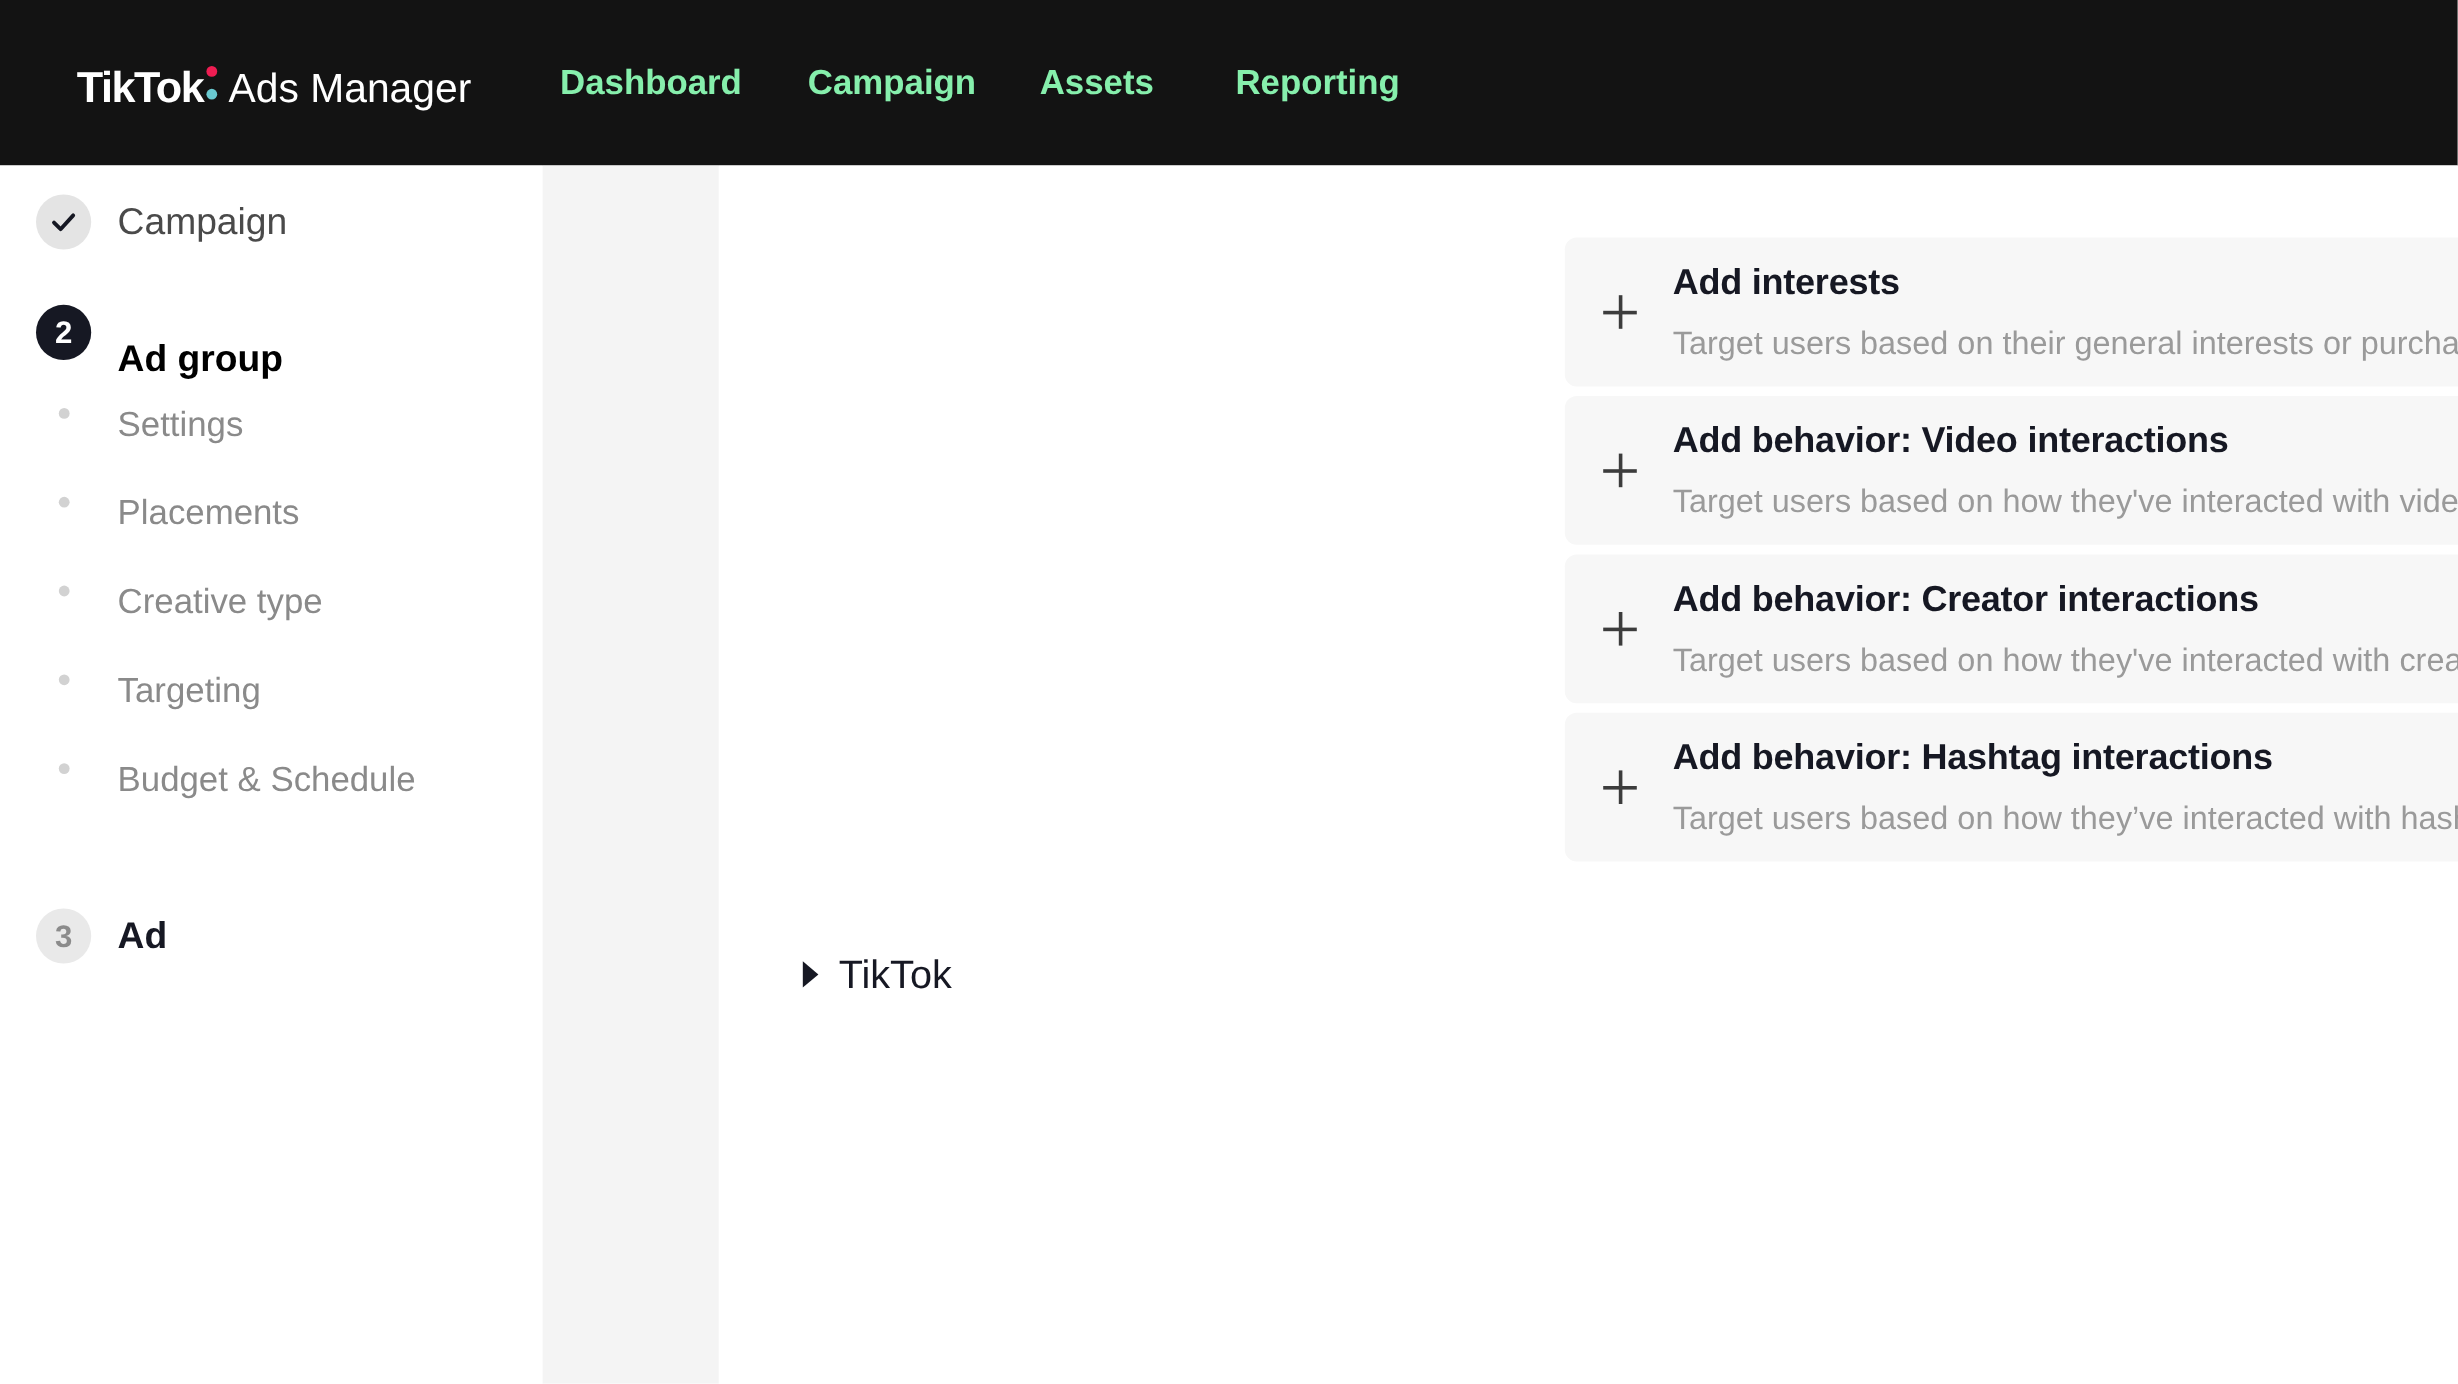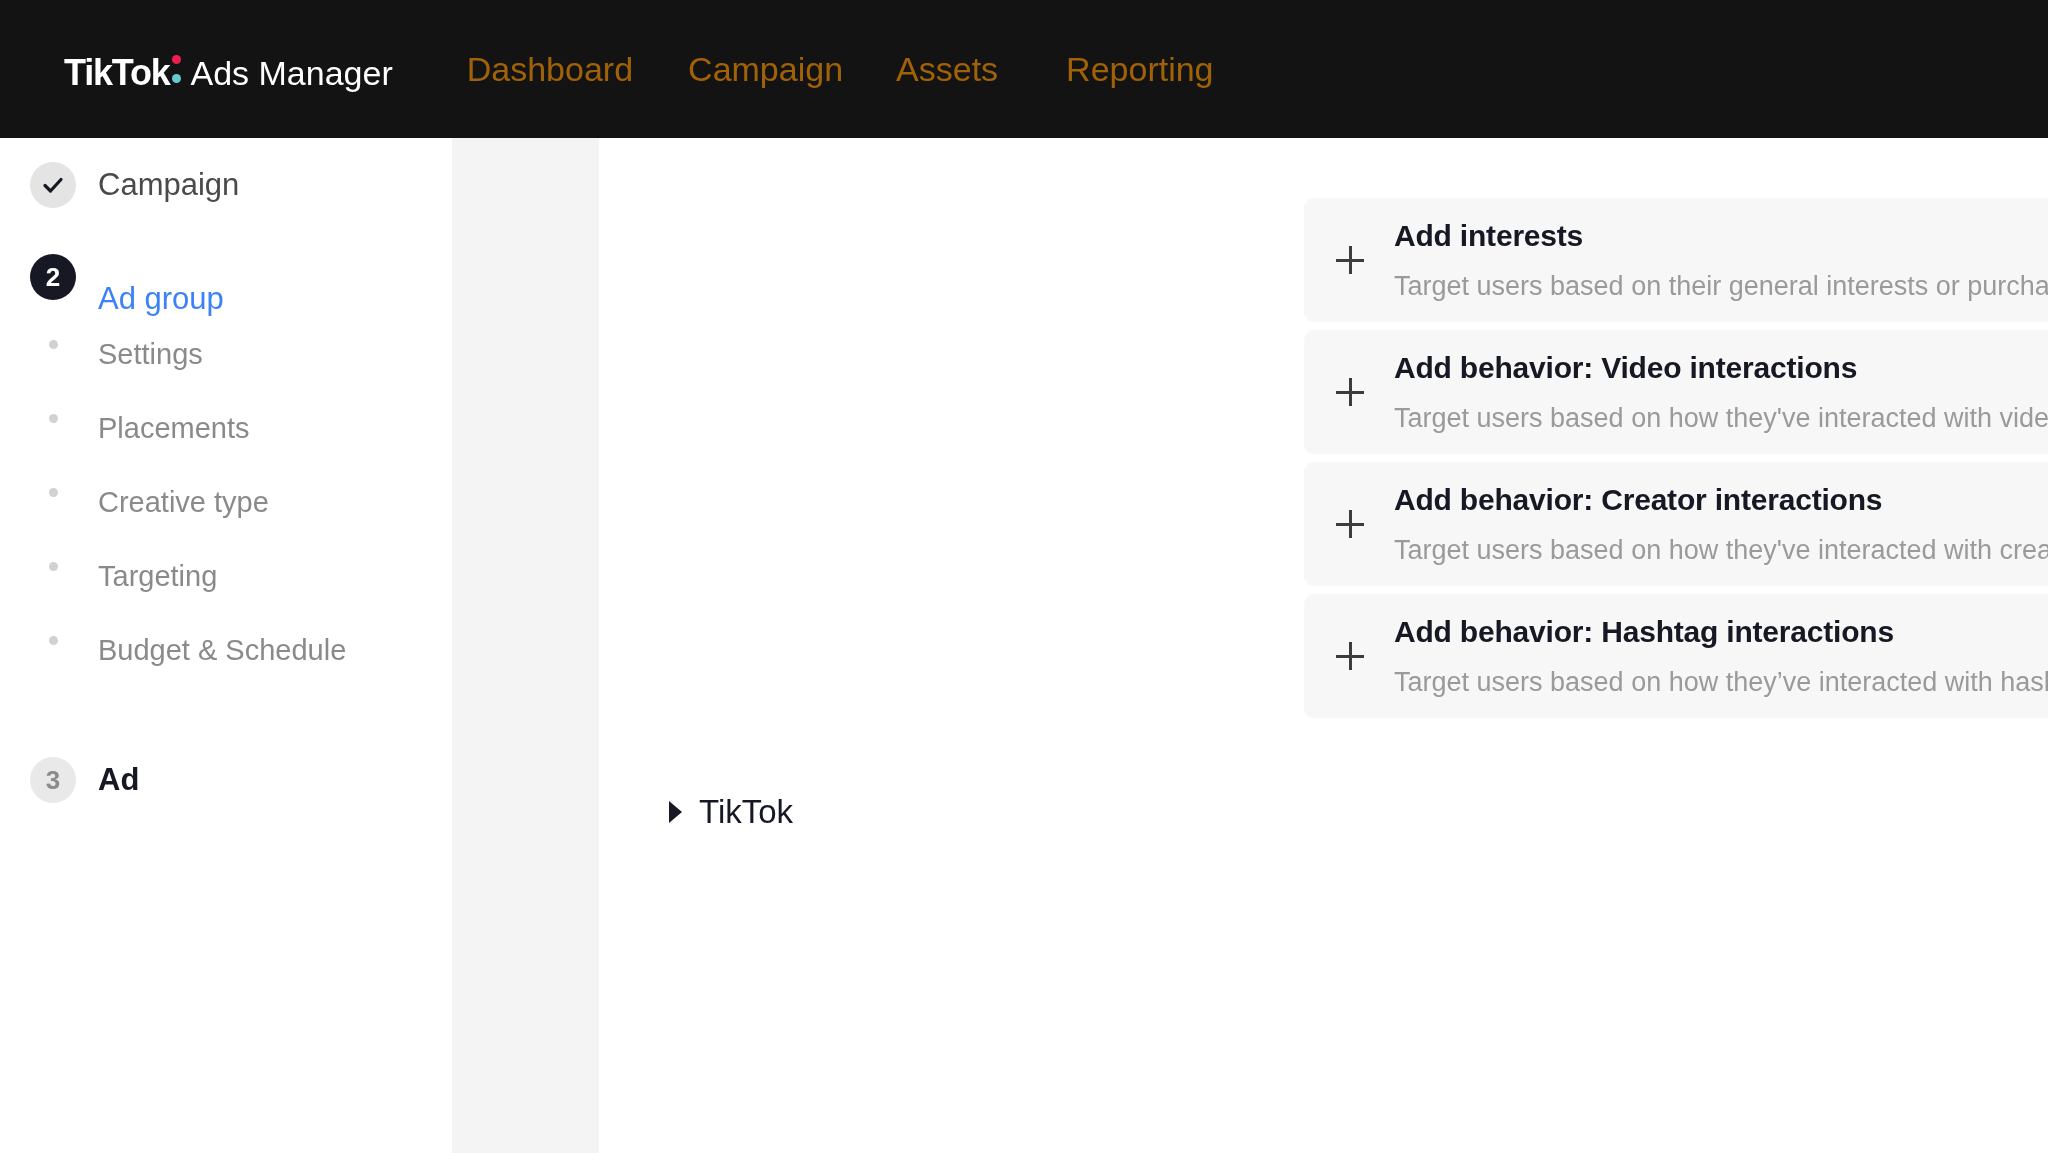--- a/index.html
+++ b/index.html
@@ -63,25 +63,26 @@
     color: #ffffff;
     letter-spacing: 0px;
   }
 
   .nav {
     display: flex;
     align-items: center;
     margin-left: 74px;
   }
   .nav-item {
-    font-size: 34px;
-    color: #a16207;
+    font-size: 29px;
+    color: #86efac;
     padding: 0 0;
     cursor: pointer;
     white-space: nowrap;
+    font-weight: bold;
   }
   .nav-item + .nav-item { margin-left: 0; }
   .nav-gap-1 { margin-left: 55px !important; }
   .nav-gap-2 { margin-left: 53px !important; }
   .nav-gap-3 { margin-left: 68px !important; }
 
   
   .below {
     position: absolute;
     top: 138px; left: 0;
@@ -130,21 +131,21 @@
   .marker-done   { background: #e4e4e4; color: #161823; }
   .marker-active { background: #161823; color: #ffffff; }
   .marker-todo   { background: #e9e9e9; color: #8b8b8b; }
 
   .step-label {
     margin-left: 22px;
     font-size: 31px;
     white-space: nowrap;
   }
   .label-done   { color: #4a4a4a; font-weight: 400; }
-  .label-active { color: #3b82f6; font-weight: 400; margin-top: 44px; }
+  .label-active { color: #000000; font-weight: 700; margin-top: 44px; }
   .label-todo   { color: #161823; font-weight: 700; }
 
   .checkmark {
     display: block;
     width: 24px;
     height: 24px;
   }
 
   .subitem {
     position: absolute;

